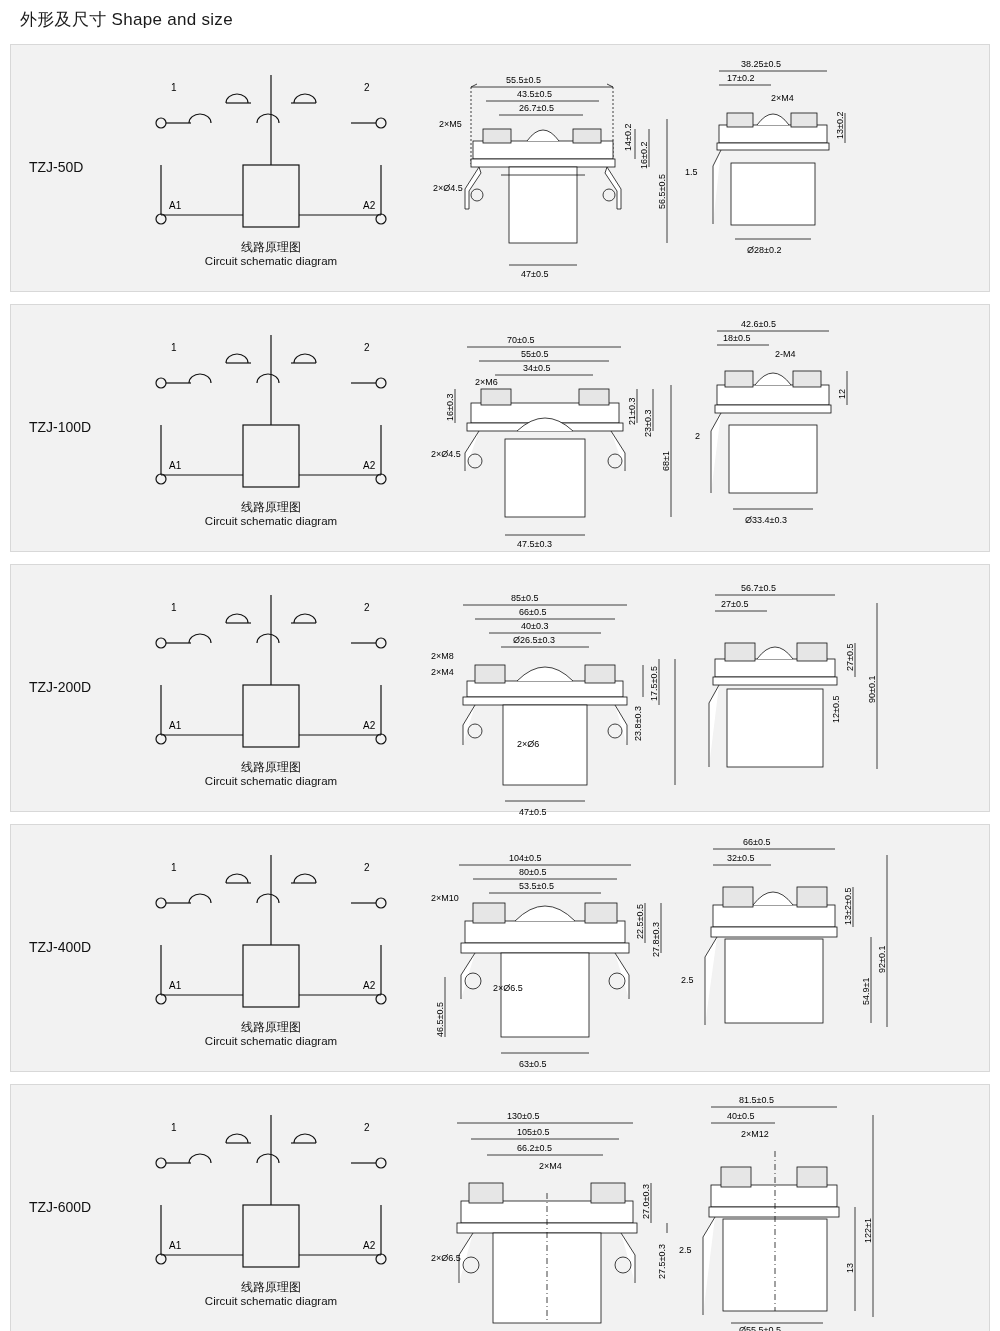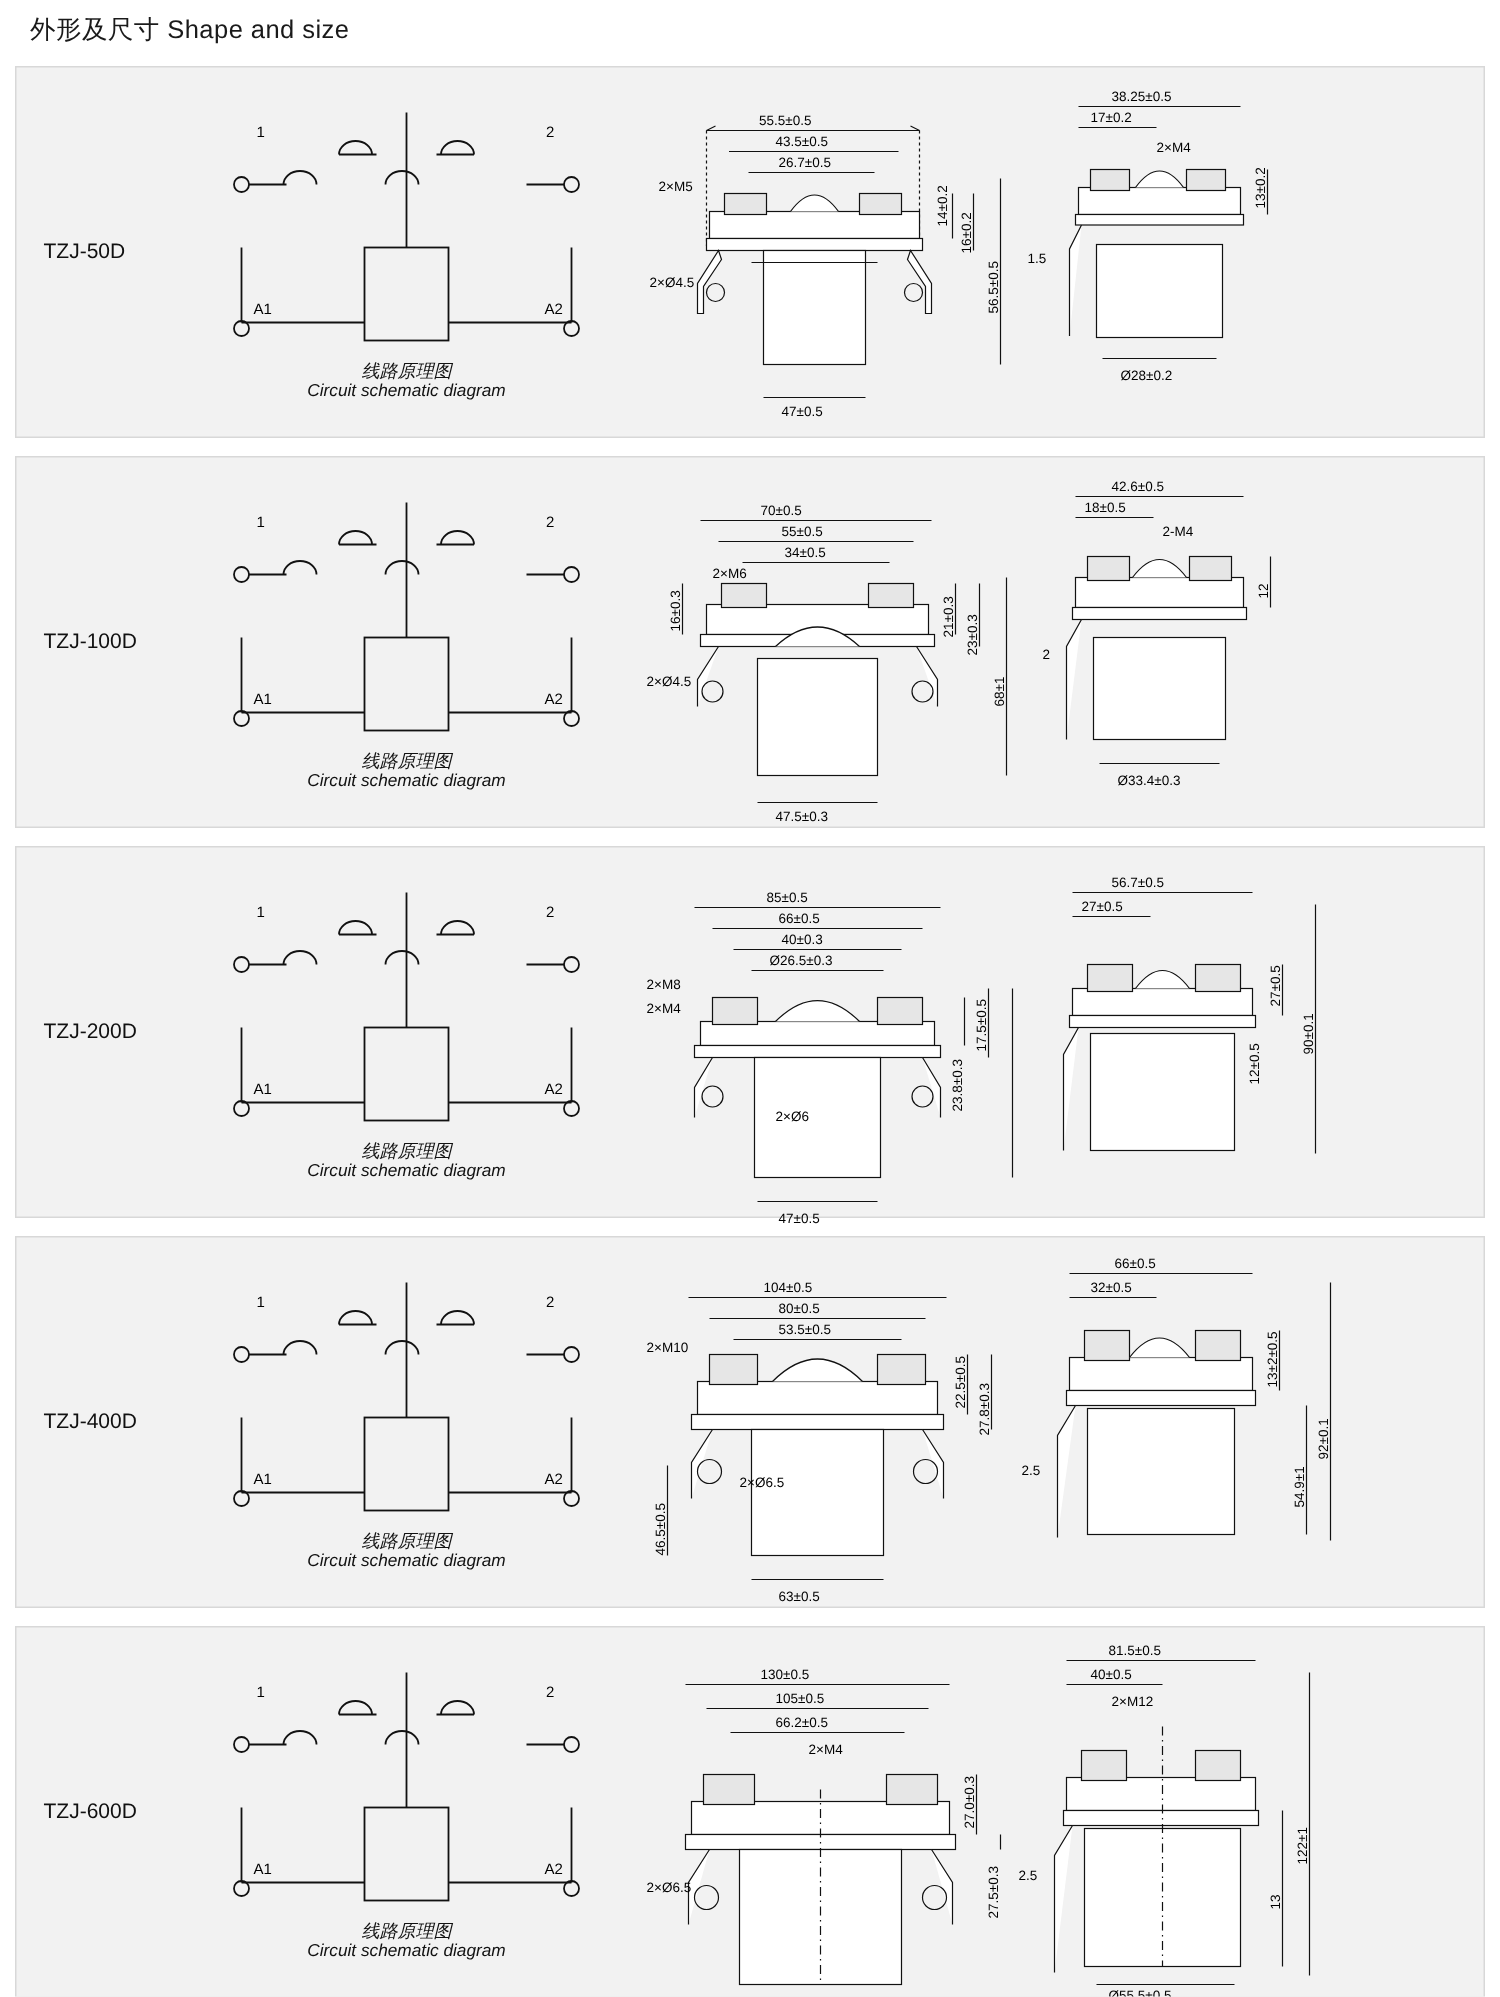--- a/index.html
+++ b/index.html
@@ -58,21 +58,20 @@
   .schem svg { display: block; }
   .schem-cap {
     position: absolute;
     left: 0;
     top: 185px;
     width: 280px;
     text-align: center;
     font-size: 11.5px;
     line-height: 14px;
     color: #111;
-    font-style: italic;
   }
   .schem-cap .cn { font-size: 12px; }
 
   
   .front {
     position: absolute;
     left: 420px;
     top: 24px;
     width: 280px;
     height: 232px;

